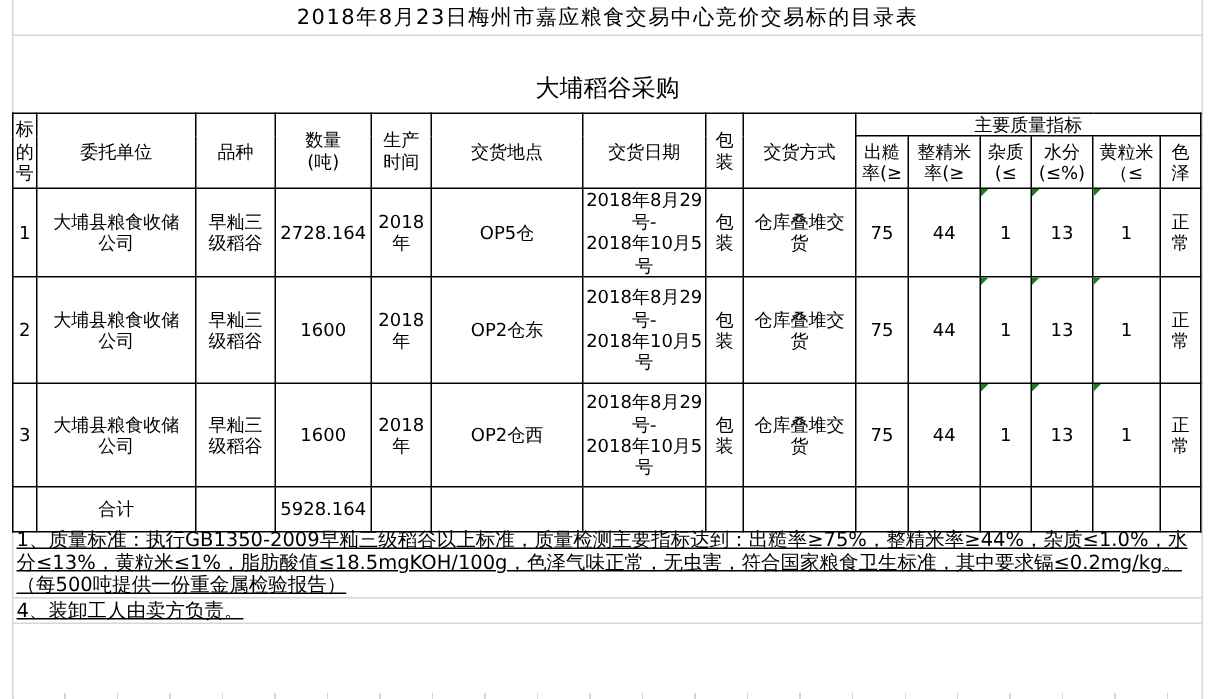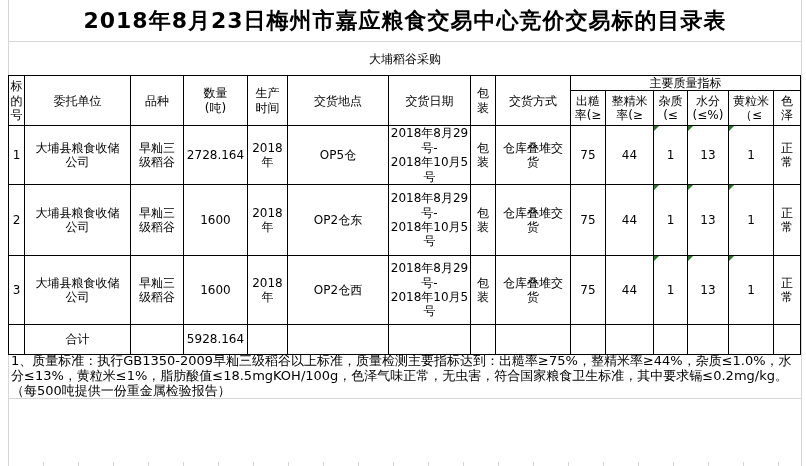--- a/index.html
+++ b/index.html
@@ -13,28 +13,28 @@
   body{margin:0;}
   .sheet{
     position:relative;width:806px;height:466px;overflow:hidden;
     background:var(--background);color:var(--text);
     font-family:"DejaVu Sans","Liberation Sans",sans-serif;
   }
   .gl{position:absolute;background:var(--gridline);}
   .gl-left{left:8px;top:0;width:1px;height:466px;}
   .gl-right{left:801px;top:0;width:1px;height:466px;}
   .title{
-    position:absolute;left:9px;top:0;width:792px;height:42px;
+    position:absolute;left:9px;top:0;width:792px;height:24px;
     border-bottom:1px solid var(--gridline);
     display:flex;align-items:center;justify-content:center;
-    font-size:22px;font-weight:bold;letter-spacing:1px;
+    font-size:14px;font-weight:normal;letter-spacing:1px;
   }
   .subtitle{
     position:absolute;left:9px;top:43px;width:792px;height:32px;
-    display:flex;align-items:center;justify-content:center;font-size:12px;
+    display:flex;align-items:center;justify-content:center;font-size:16px;
   }
   table.main{
     position:absolute;left:8px;top:75px;width:792px;
     border-collapse:collapse;table-layout:fixed;
   }
   .main th,.main td{
     border:1px solid var(--table-border);
     font-weight:normal;font-size:12px;line-height:1.2;
     text-align:center;vertical-align:middle;padding:0 1px;
     position:relative;overflow:hidden;
@@ -49,21 +49,21 @@
   .stack{display:inline-block;max-width:1.05em;word-break:break-all;}
   .mw86{display:inline-block;max-width:86px;word-break:break-all;}
   .mw40{display:inline-block;max-width:40px;word-break:break-all;}
   .mw62{display:inline-block;max-width:62px;word-break:break-all;}
   .tri{
     position:absolute;top:0;left:0;width:0;height:0;
     border-top:5px solid var(--error-indicator);
     border-right:5px solid transparent;
   }
   .notes{position:absolute;left:9px;top:352px;width:792px;font-size:13px;}
-  .note{padding:1px 0 12px 2px;line-height:15px;border-bottom:1px solid var(--gridline);overflow:hidden;}
+  .note{padding:1px 0 12px 2px;line-height:15px;border-bottom:1px solid var(--gridline);overflow:hidden;text-decoration:underline;}
   .n1{height:47px;}
   .n2{height:31px;}
   .n3{height:15px;}
   .n4{height:17px;}
   .bottom-grid{
     position:absolute;left:9px;top:462px;width:792px;height:4px;
     background:repeating-linear-gradient(to right,
       transparent 0,transparent 34px,var(--gridline) 34px,var(--gridline) 35px);
   }
 </style>
@@ -194,16 +194,17 @@
         <td></td>
         <td></td>
         <td></td>
         <td></td>
       </tr>
     </tbody>
   </table>
 
   <div class="notes">
     <div class="note n1">1、质量标准：执行GB1350-2009早籼三级稻谷以上标准，质量检测主要指标达到：出糙率≥75%，整精米率≥44%，杂质≤1.0%，水分≤13%，黄粒米≤1%，脂肪酸值≤18.5mgKOH/100g，色泽气味正常，无虫害，符合国家粮食卫生标准，其中要求镉≤0.2mg/kg。（每500吨提供一份重金属检验报告）</div>
+    <div class="note n4">4、装卸工人由卖方负责。</div>
   </div>
 
   <div class="bottom-grid"></div>
 </div>
 
 </body></html>

